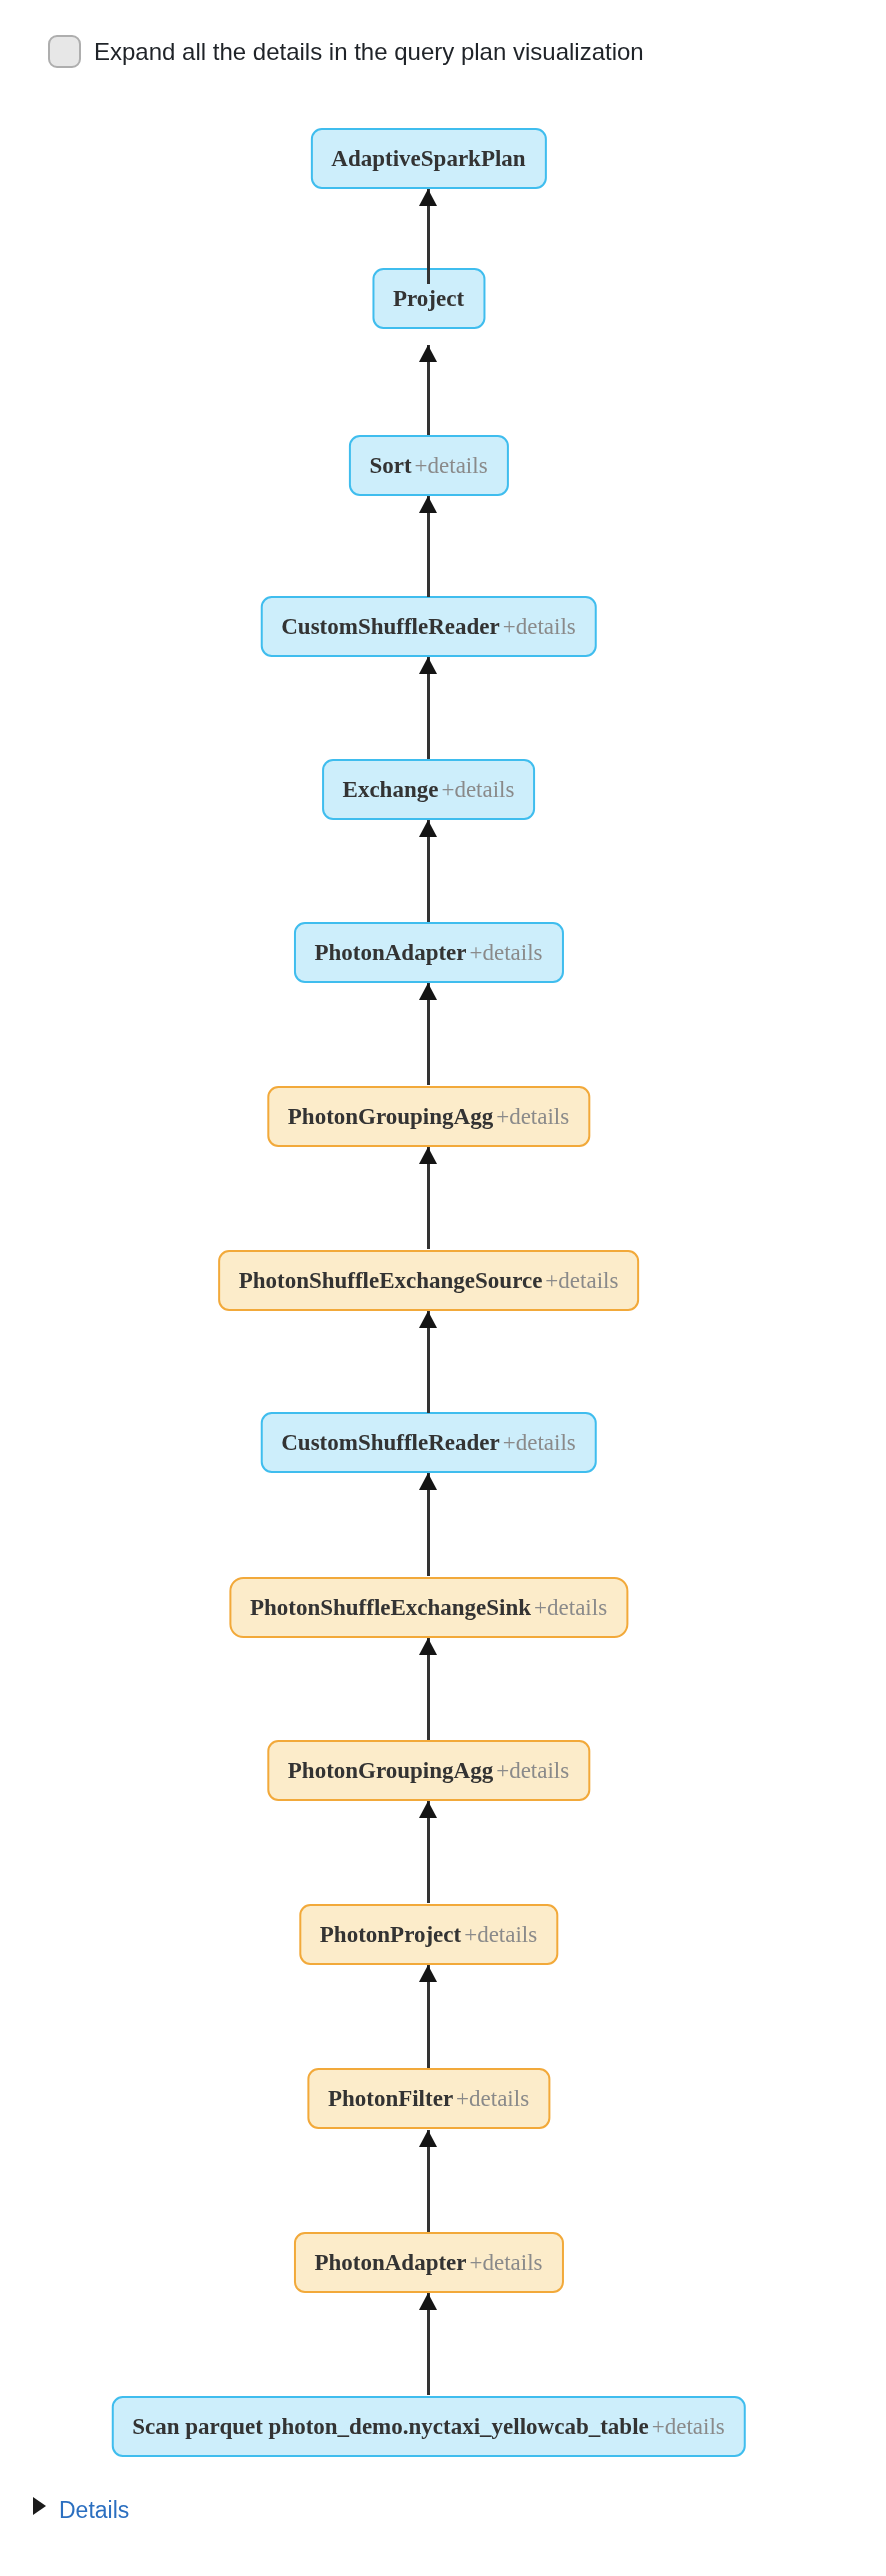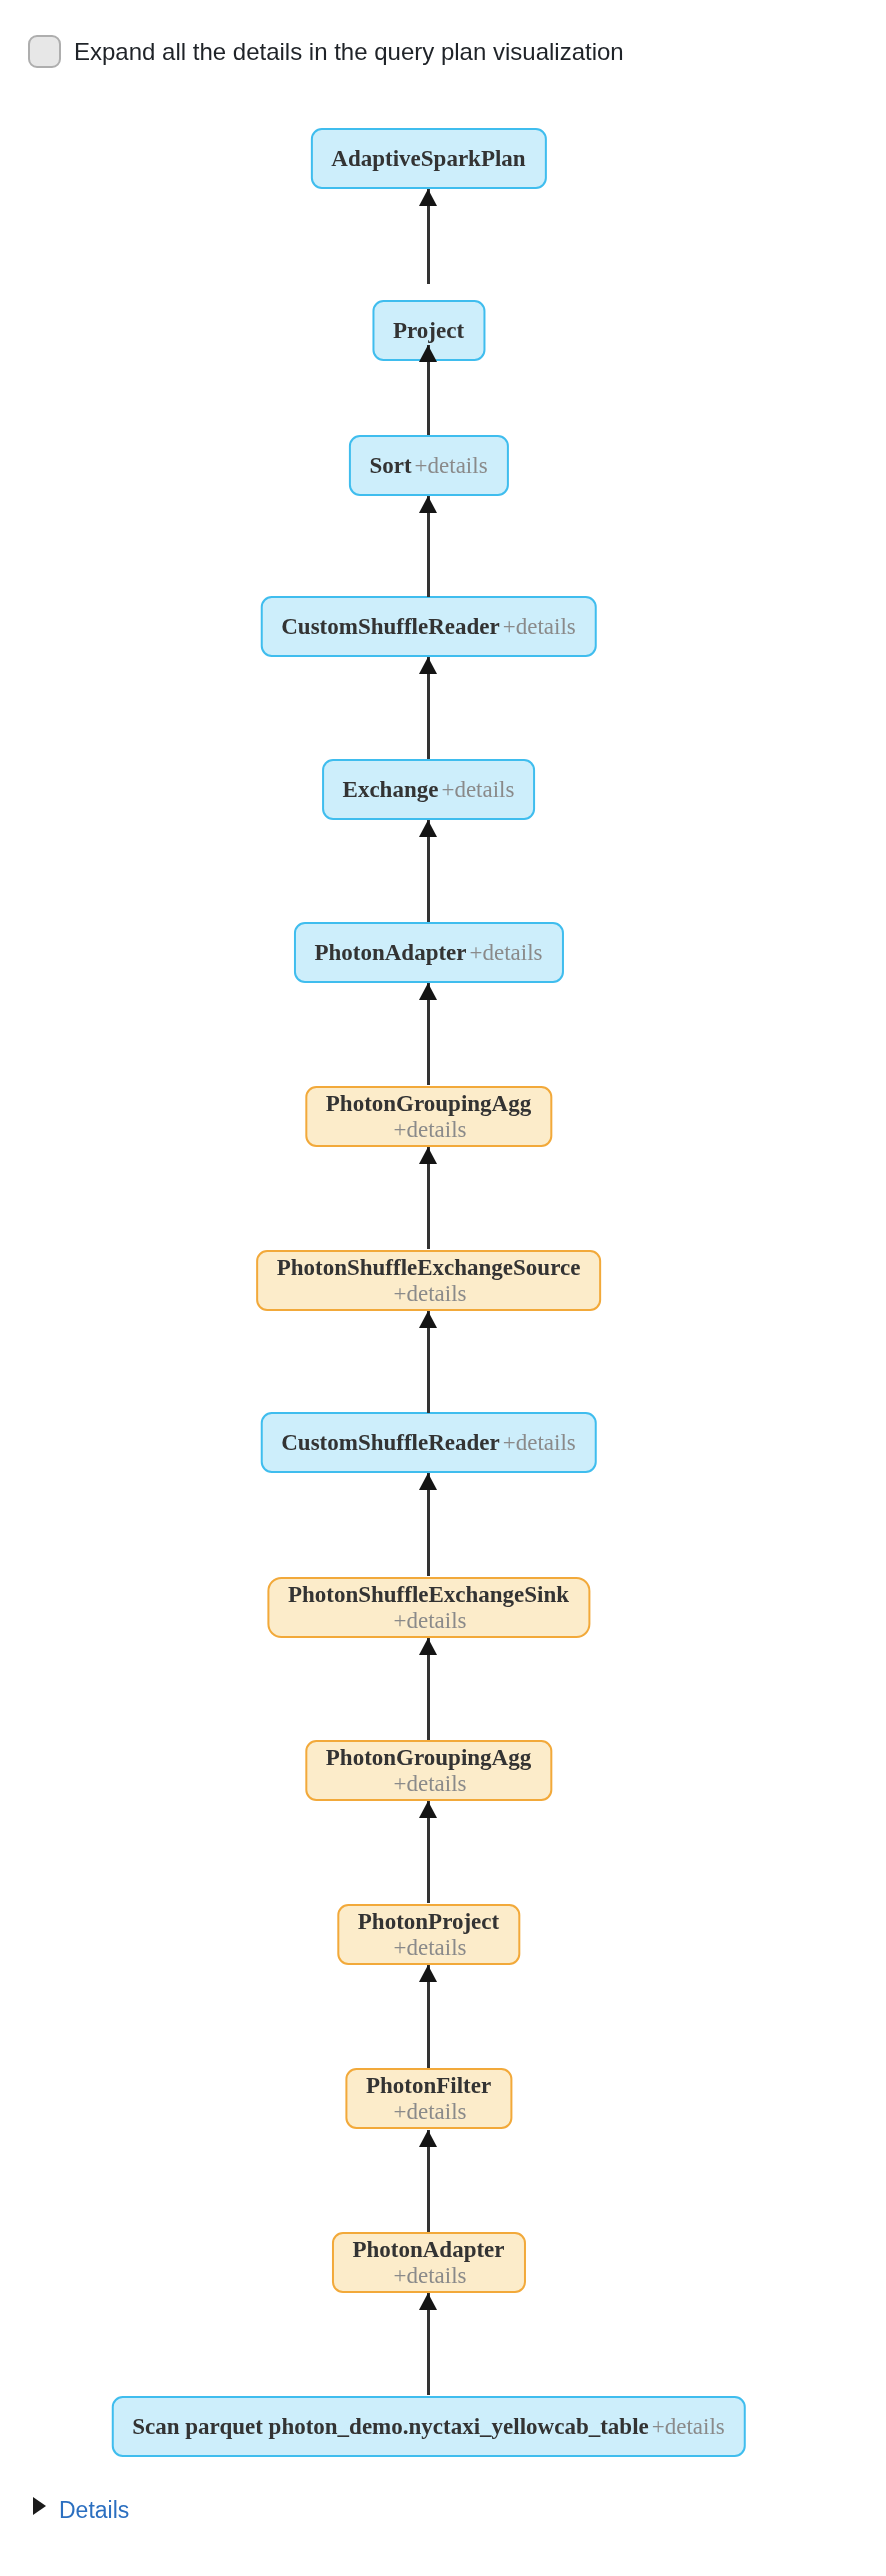--- a/index.html
+++ b/index.html
@@ -4,21 +4,21 @@
 <style>
   html,body{margin:0;padding:0;}
   body{
     width:887px;height:2576px;position:relative;overflow:hidden;
     background:#ffffff;
     font-family:"Liberation Sans","DejaVu Sans",sans-serif;
     color:var(--label-text,#1f2328);
   }
   
   .expand-row{
-    position:absolute;left:28px;top:35px;
+    position:absolute;left:48px;top:35px;
     display:flex;align-items:center;gap:13px;
   }
   .checkbox{
     width:33px;height:33px;flex:0 0 33px;
     background:var(--checkbox-fill,#e7e7e7);
     border:2px solid var(--checkbox-border,#aeaeae);
     border-radius:9px;box-sizing:border-box;
     cursor:pointer;
   }
   .expand-label{
@@ -30,21 +30,21 @@
   .node{
     position:absolute;left:50%;transform:translateX(-50%);
     height:61px;box-sizing:border-box;
     display:flex;align-items:center;justify-content:center;
     padding:0 19px;border-radius:11px;border:2px solid;
     font-family:"Liberation Serif","DejaVu Serif",serif;
     font-size:23px;font-weight:bold;color:var(--node-text,#333);
     white-space:nowrap;
   }
   .node.spark{background:var(--spark-fill,#cdeefb);border-color:var(--spark-border,#3fbdee);}
-  .node.photon{background:var(--photon-fill,#fcecca);border-color:var(--photon-border,#f2a93a);flex-direction:column;}
+  .node.photon{background:var(--photon-fill,#fcecca);border-color:var(--photon-border,#f2a93a);}
   .ndetails{
     font-weight:normal;color:var(--details-text,#8a8a8a);
     margin-left:3px;cursor:pointer;
   }
   .edge-line{
     position:absolute;left:427px;width:3px;
     background:var(--edge,#333);
   }
   .edge-arrowhead{
     position:absolute;left:419px;width:0;height:0;
@@ -72,21 +72,21 @@
 
 <div class="expand-row">
   <span class="checkbox" role="checkbox" aria-checked="false"></span>
   <span class="expand-label">Expand all the details in the query plan visualization</span>
 </div>
 
 <div class="plan" id="plan">
     <div class="node spark" style="top: 128px;">
       <span>AdaptiveSparkPlan</span>
     </div>
-    <div class="node spark" style="top: 300px;">
+    <div class="node spark" style="top: 268px;">
       <span>Project</span>
     </div>
     <div class="edge-line" style="top: 189px; height: 95px;"></div>
     <div class="edge-arrowhead" style="top: 189px;"></div>
     <div class="node spark" style="top: 435px;">
       <span>Sort</span>
       <span class="ndetails">+details</span>
     </div>
     <div class="edge-line" style="top: 345px; height: 90px;"></div>
     <div class="edge-arrowhead" style="top: 345px;"></div>

